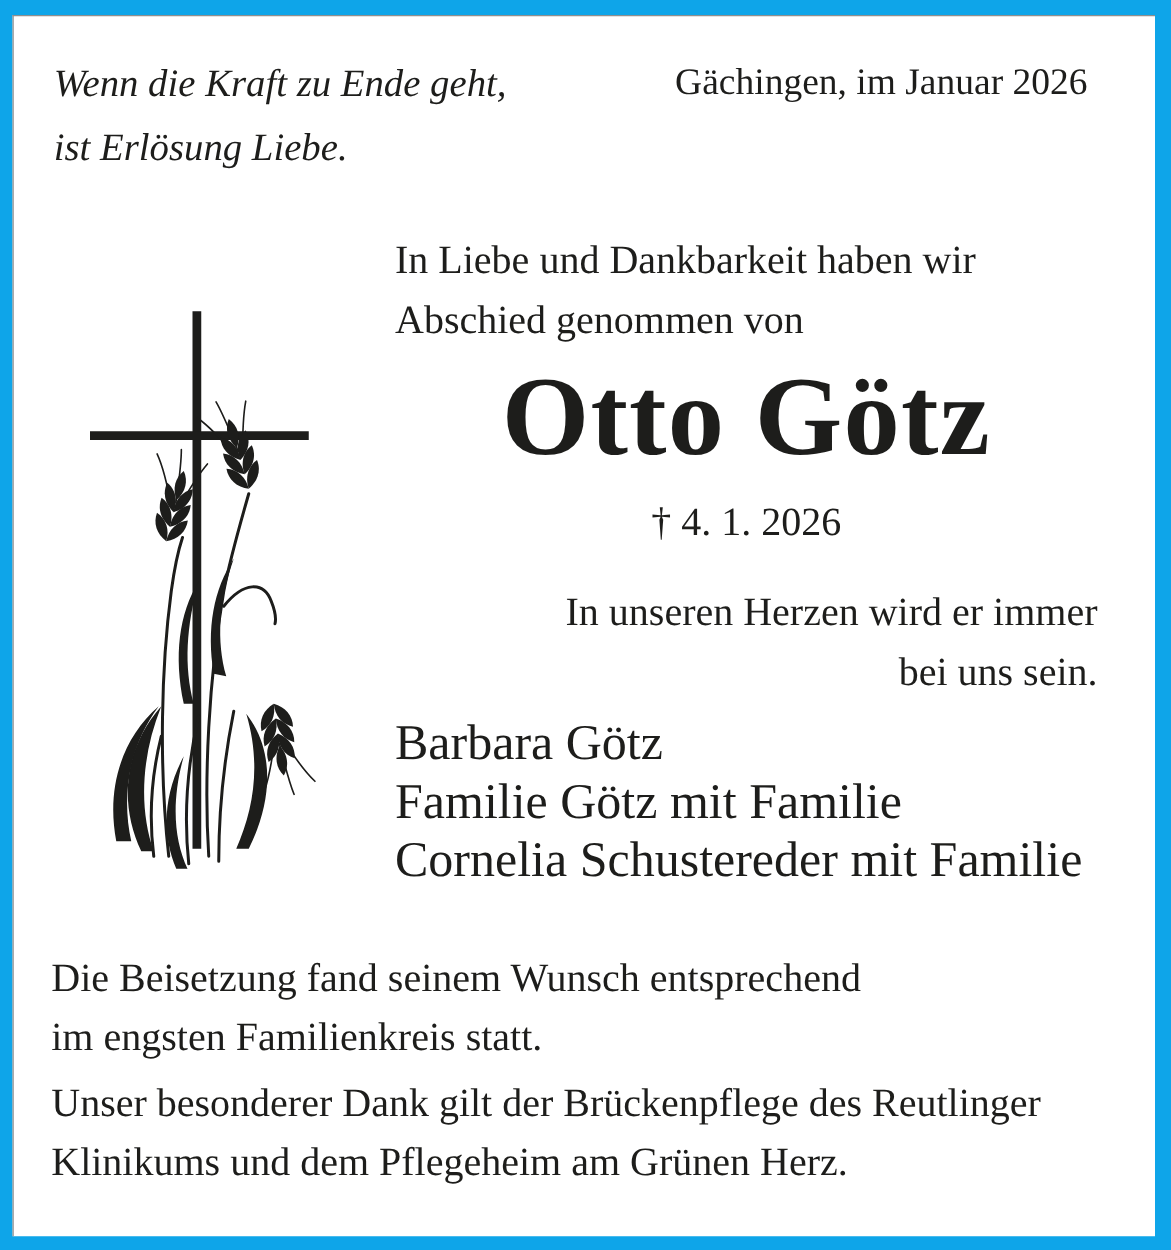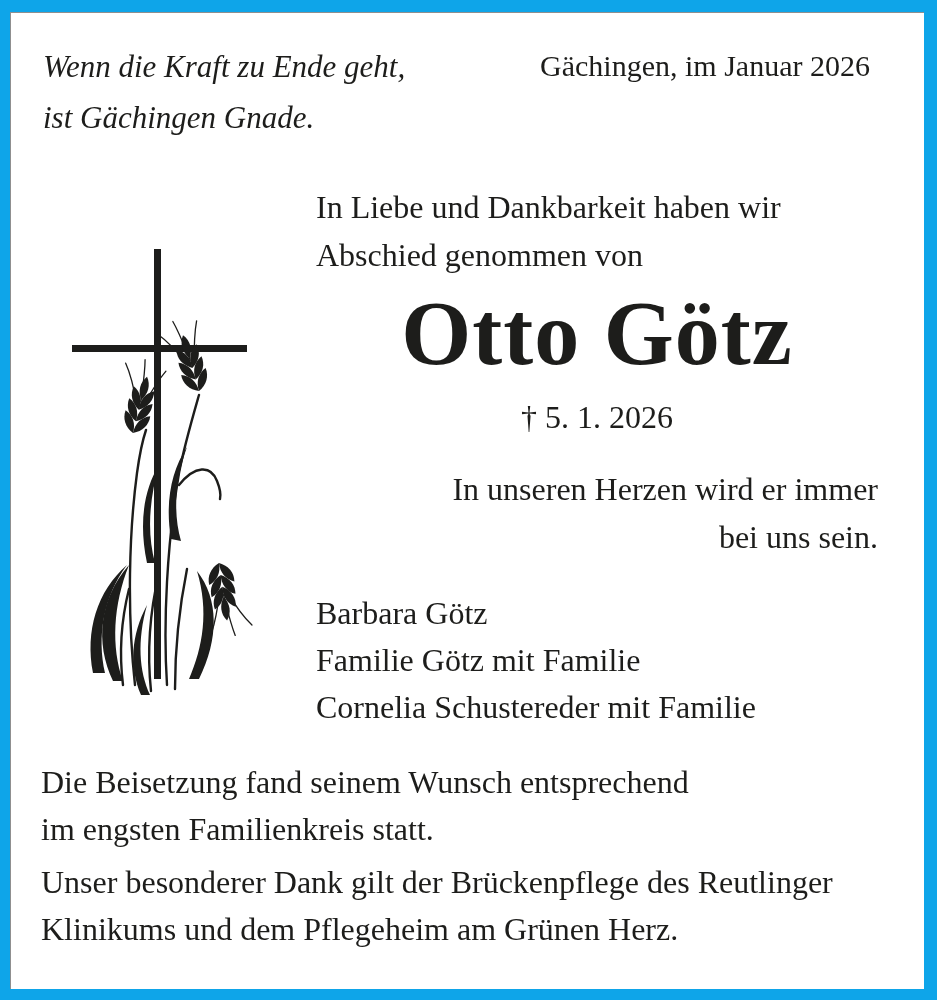--- a/index.html
+++ b/index.html
@@ -76,22 +76,22 @@
     line-height: 44px;
     white-space: nowrap;
   }
   .tribute {
     margin-top: 26px;
     font-size: 32px;
     line-height: 48px;
     text-align: right;
   }
   .mourners {
-    margin-top: 29px;
-    font-size: 32px;
+    margin-top: 9px;
+    font-size: 40px;
     line-height: 47px;
   }
   
   .burial {
     position: absolute;
     left: 30px;
     top: 746px;
     font-size: 32px;
     line-height: 47px;
     white-space: nowrap;
@@ -127,21 +127,21 @@
   }
 </style>
 </head>
 <body>
 
 <div class="page">
   <div class="sheet">
 
     <div class="quote">
       <div>Wenn die Kraft zu Ende geht,</div>
-      <div>ist Gächingen Gnade.</div>
+      <div>ist Erlösung Liebe.</div>
     </div>
 
     <div class="dateline">Gächingen, im Januar 2026</div>
 
     <svg class="illustration" viewBox="0 0 230 470" aria-hidden="true">
       <defs>
         <path id="grain" d="M0 0 C -5.5 -8 -5.5 -17 0 -24 C 5.5 -17 5.5 -8 0 0 Z"></path>
       </defs>
 
       <g class="ink-fill">
@@ -215,21 +215,21 @@
 
     <div class="main-col">
       <div class="intro">
         <div>In Liebe und Dankbarkeit haben wir</div>
         <div>Abschied genommen von</div>
       </div>
 
       <div class="deceased-name">Otto Götz</div>
 
       <div class="dates-row">
-        <span>† 5. 1. 2026</span>
+        <span>† 4. 1. 2026</span>
       </div>
 
       <div class="tribute">
         <div>In unseren Herzen wird er immer</div>
         <div>bei uns sein.</div>
       </div>
 
       <div class="mourners">
         <div>Barbara Götz</div>
         <div>Familie Götz mit Familie</div>

